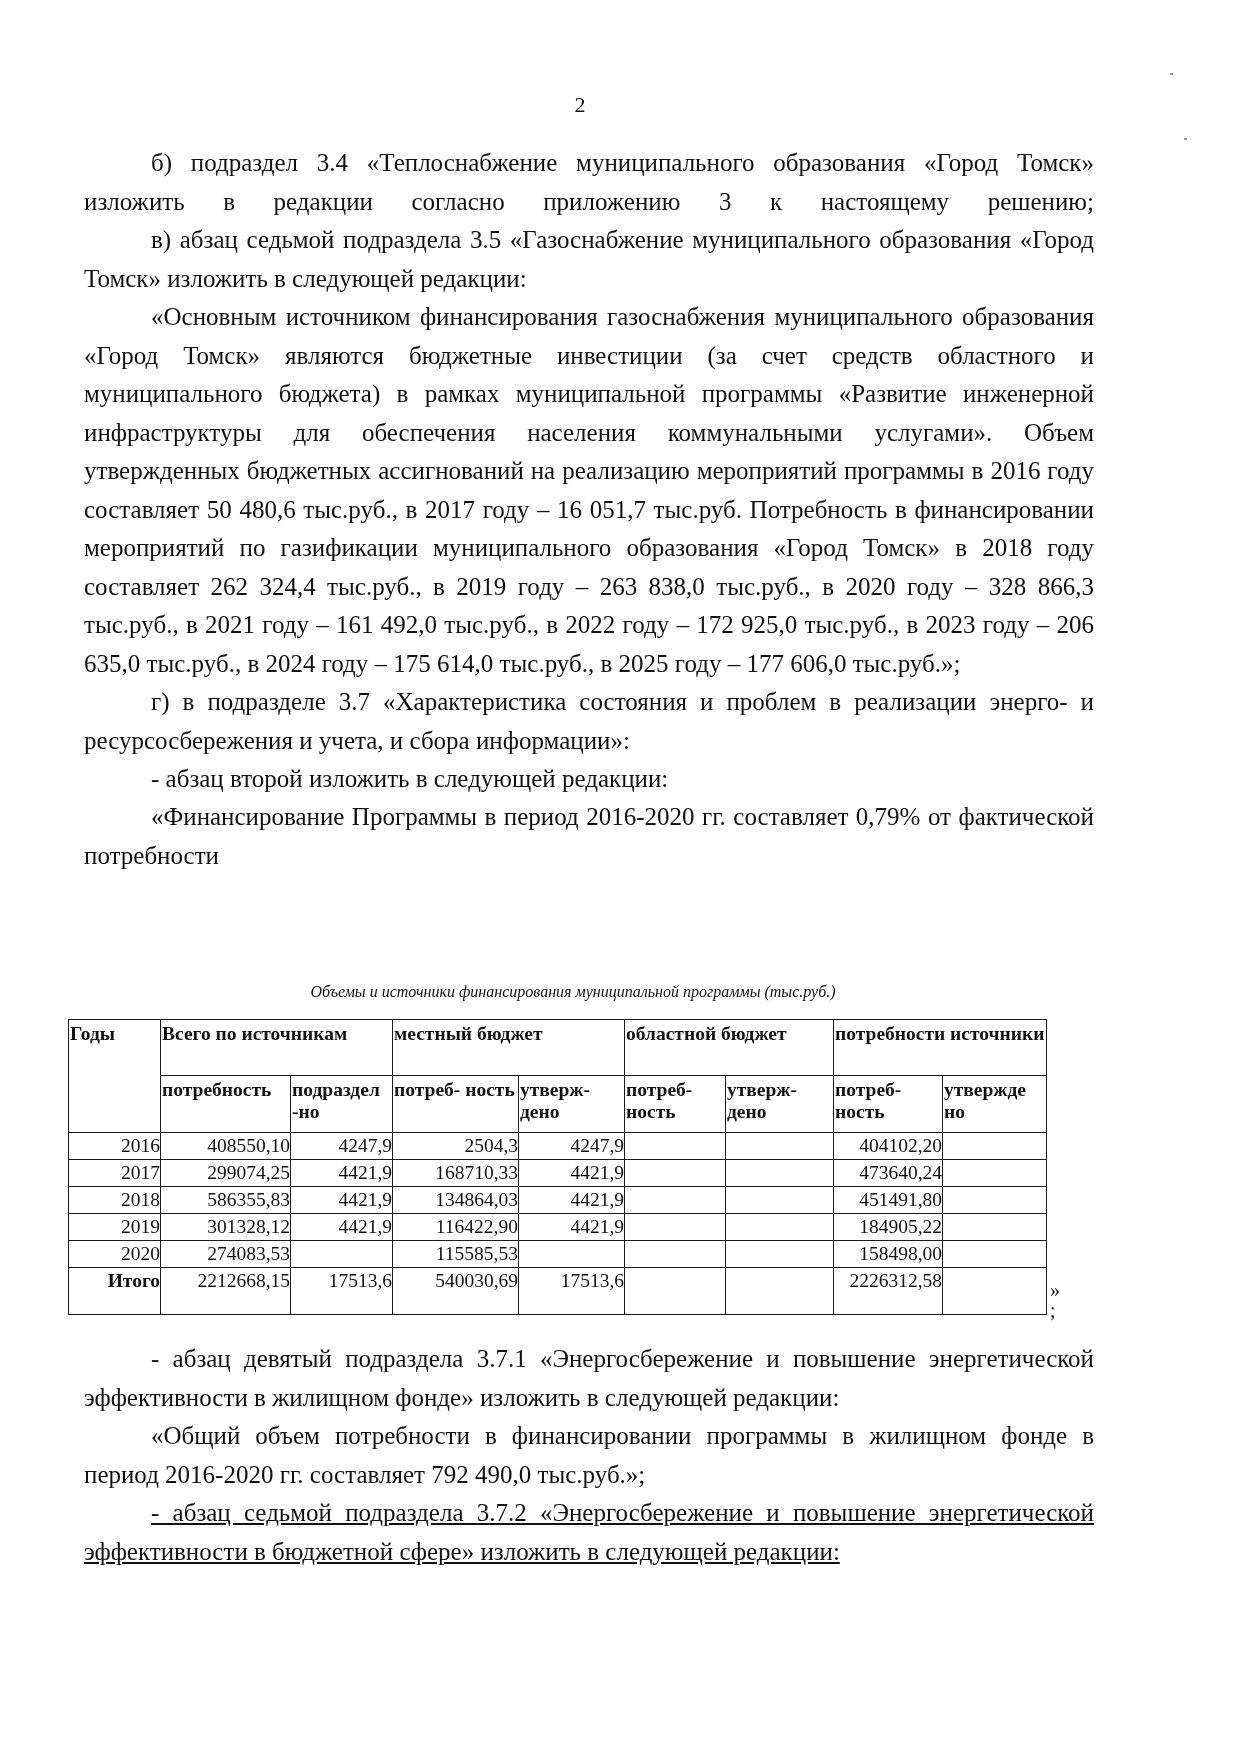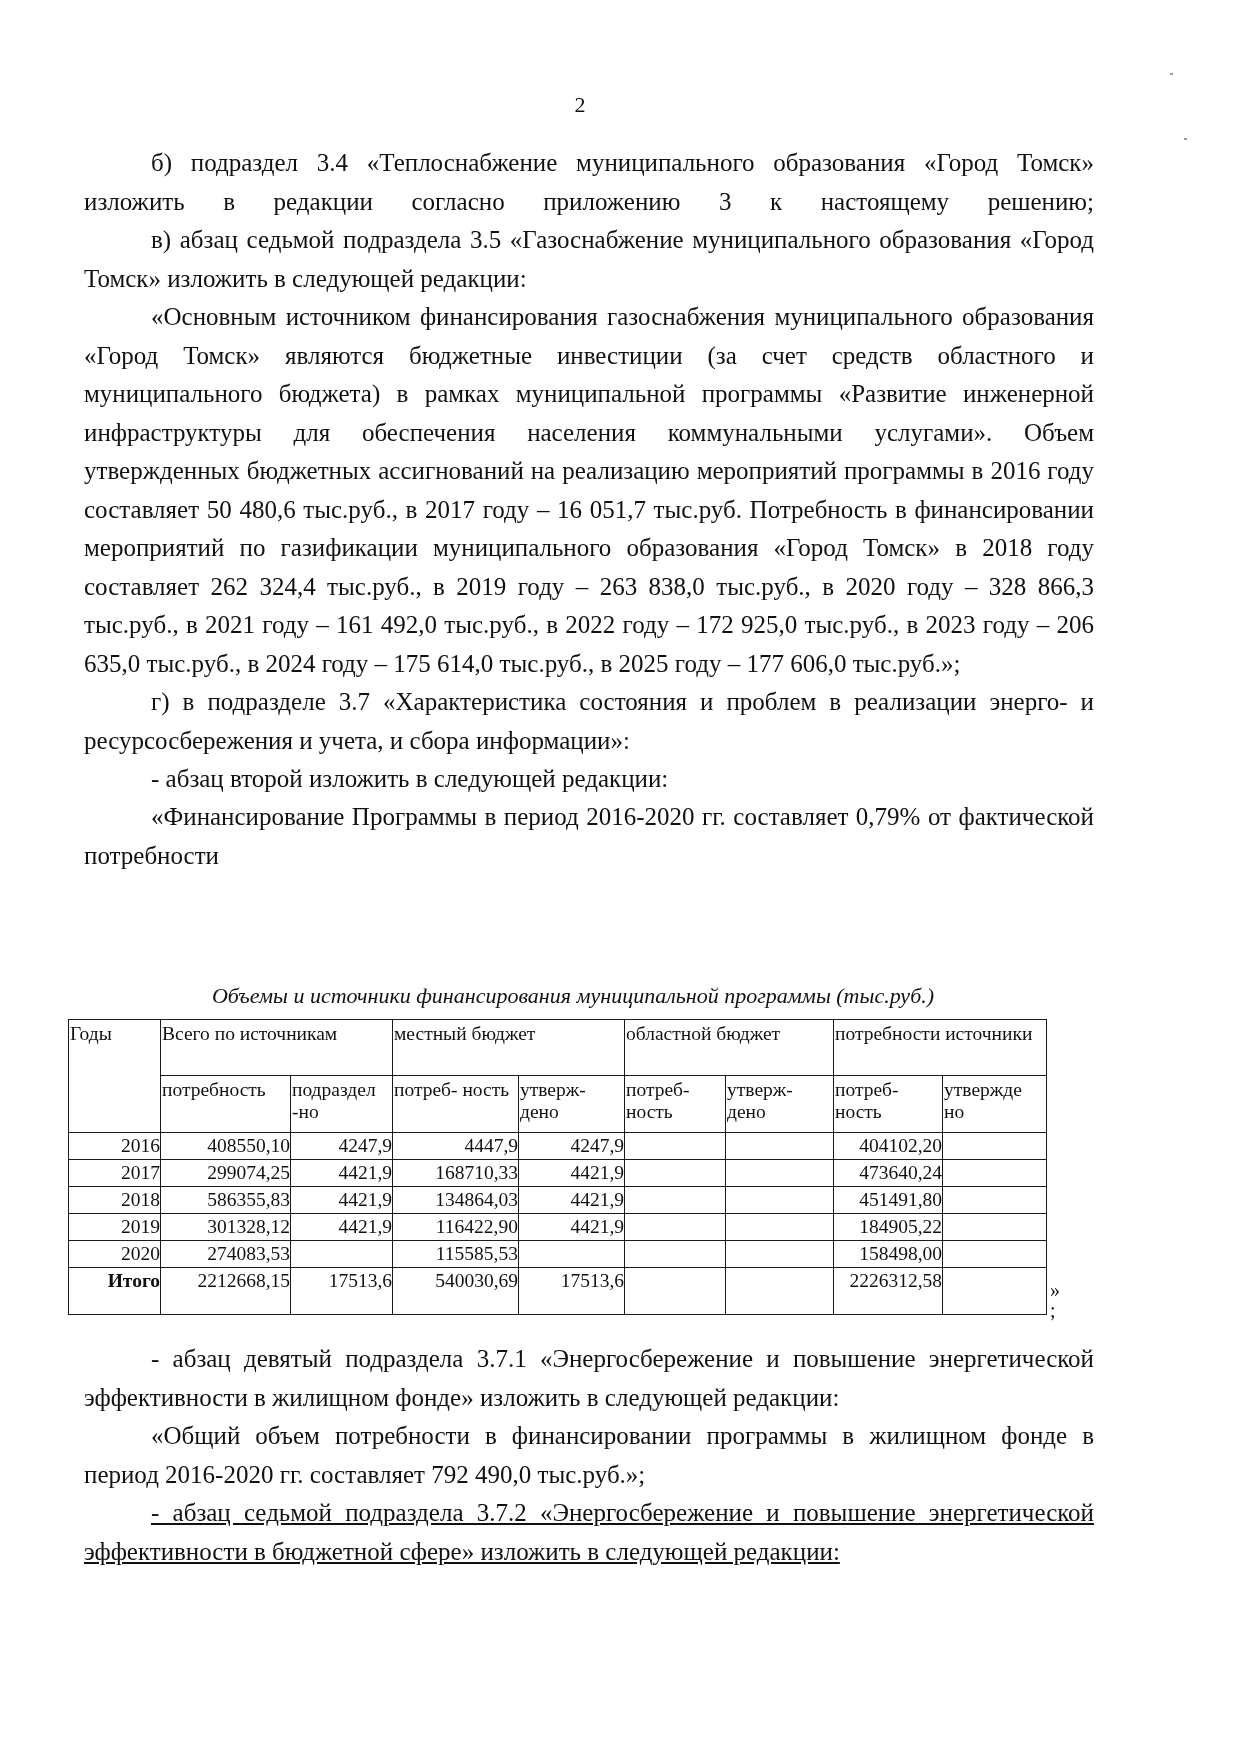--- a/index.html
+++ b/index.html
@@ -15,36 +15,36 @@
   .para {
     position: absolute; left: 68px; width: 1010px;
     font-size: 25px; line-height: 38.5px;
     text-align: justify; text-align-last: left;
     margin: 16px;
   }
   .para.indent { text-indent: 67px; }
   .para.justify-last { text-align-last: justify; }
   .caption {
     position: absolute; left: 68px; width: 1010px; top: 983px;
-    text-align: center; font-style: italic; font-size: 22px;
+    text-align: center; font-style: italic; font-size: 16px;
   }
   table.fin {
     position: absolute; left: 68px; top: 1019px;
     border-collapse: collapse; table-layout: fixed;
     width: 978px;
     font-size: 19.5px;
   }
   table.fin td, table.fin th {
     border: 1.6px solid #1a1a1a;
     padding: 0 0 0 1px;
     vertical-align: top; text-align: left;
     line-height: 22px;
     overflow: hidden; white-space: nowrap;
   }
-  table.fin th { font-weight: normal; }
+  table.fin th { font-weight: bold; }
   table.fin thead tr.h1 th { height: 52px; padding-top: 3px; }
   table.fin thead tr.h2 th { height: 53px; padding-top: 3px; white-space: normal; }
   table.fin tbody tr td { height: 26px; line-height: 26px; text-align: right; }
   table.fin tbody tr.total td { height: 46px; line-height: 26px; }
   table.fin tbody tr.total td.year { font-weight: bold; }
   .tail-mark {
     position: absolute; left: 1050px; font-size: 20px; line-height: 20px;
   }
   .speck { position: absolute; width: 3px; height: 2px; background: #9a9a9a; }
 </style>
@@ -96,21 +96,21 @@
       <th>утверж- дено</th>
       <th>потреб- ность</th>
       <th>утвержде но</th>
     </tr>
   </thead>
   <tbody>
     <tr>
       <td class="year">2016</td>
       <td>408550,10</td>
       <td>4247,9</td>
-      <td>4447,9</td>
+      <td>2504,3</td>
       <td>4247,9</td>
       <td></td>
       <td></td>
       <td>404102,20</td>
       <td></td>
     </tr>
     <tr>
       <td class="year">2017</td>
       <td>299074,25</td>
       <td>4421,9</td>

